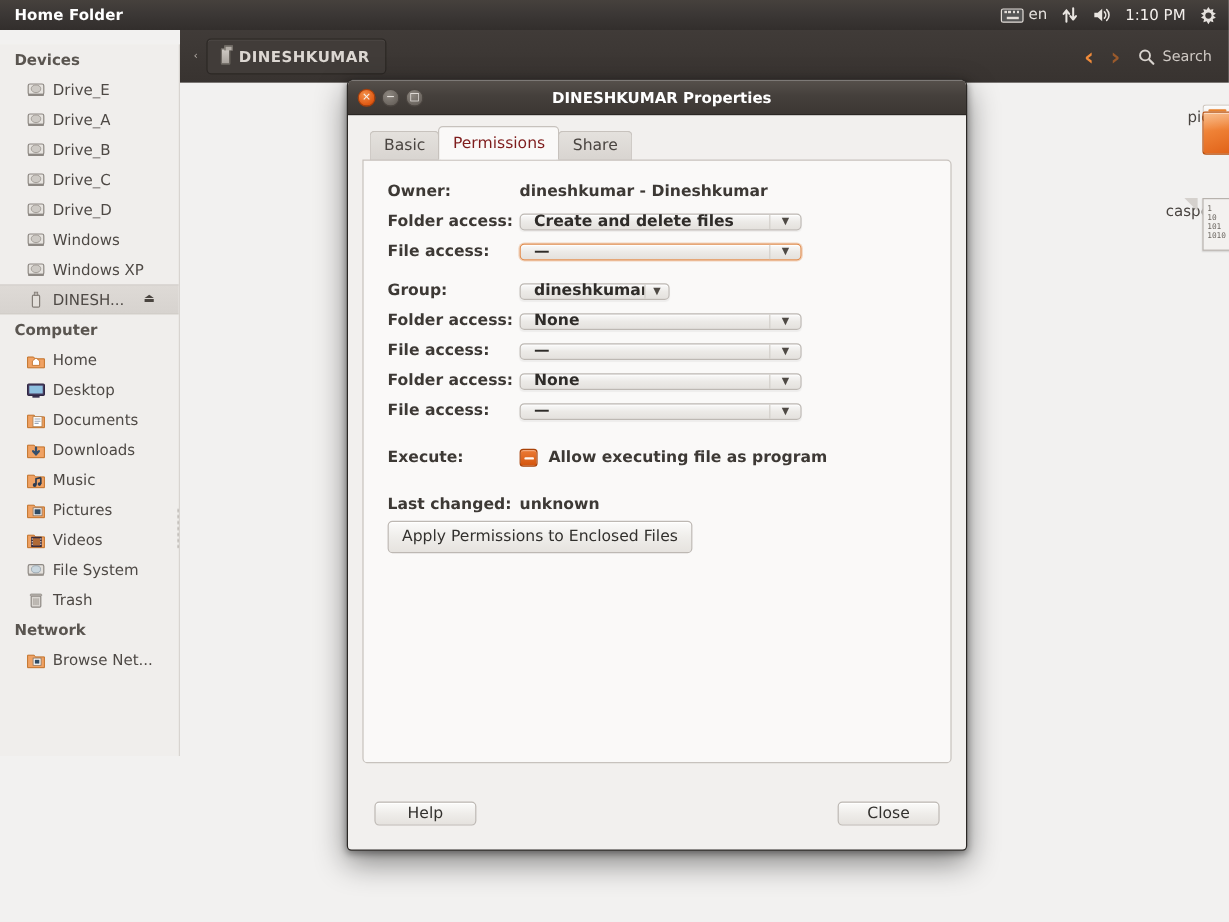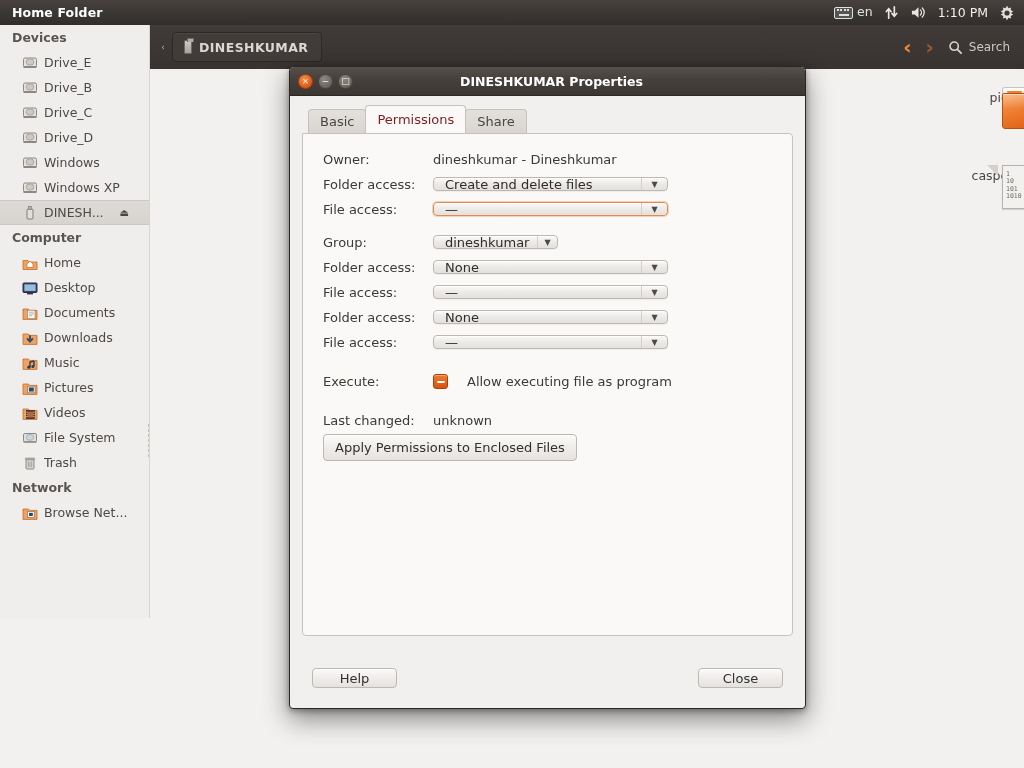--- a/index.html
+++ b/index.html
@@ -83,21 +83,21 @@
     margin-left: auto; display: flex; align-items: center; gap: 14px;
     padding-right: 14px;
   }
   .nav-chevron { font-size: 20px; font-weight: bold; line-height: 1; cursor: default; }
   #nav-back { color: #f08b3a; }
   #nav-fwd  { color: #9a5a2c; }
   #search-box { display: flex; align-items: center; gap: 6px; color: #cfc9c4; font-size: 12px; }
 
   
   #sidebar {
-    position: absolute; left: 0; top: 0; width: 150px; height: 593px;
+    position: absolute; left: 0; top: 12px; width: 150px; height: 593px;
     background: #f0eeec; border-right: 1px solid #d8d4d0;
     overflow: hidden;
   }
   .side-head {
     font-size: 12.5px; font-weight: bold; color: #5a5550;
     padding: 5px 0 5px 12px;
   }
   .side-item {
     display: flex; align-items: center; gap: 6px;
     height: 25px; padding-left: 22px; padding-right: 20px;
@@ -223,21 +223,21 @@
   .tab.active {
     background: #faf9f8; color: #7f1d1d; top: 0;
     padding-top: 6px; padding-bottom: 6px; z-index: 3;
     border-color: #c7c2bd;
   }
   #tab-panel {
     background: #faf9f8; border: 1px solid #c7c2bd; border-radius: 0 4px 4px 4px;
     height: 503px; padding: 18px 20px 0 20px; position: relative; z-index: 2;
   }
 
-  .row { display: flex; align-items: flex-start; margin-bottom: 10px; }
+  .row { display: flex; align-items: center; margin-bottom: 10px; font-weight: bold; }
   .row .lbl { width: 110px; font-size: 13px; color: #3d3935; flex: 0 0 110px; }
   .row .val { font-size: 13px; color: #3d3935; }
   .sect-label { font-size: 13px; color: #3d3935; margin: 16px 0 9px 0; }
 
   .combo {
     height: 14px; display: inline-flex; align-items: center;
     background: linear-gradient(to bottom,#fafafa 0%,#eceae7 50%,#e4e1dd 100%);
     border: 1px solid #bdb8b3; border-radius: 4px;
     box-shadow: 0 1px 0 rgba(255,255,255,.8) inset, 0 1px 1px rgba(0,0,0,.05);
     font-size: 13px; color: #2f2c29;
@@ -329,20 +329,28 @@
     <div>
       <div class="side-head">Devices</div>
 
       <div class="side-item">
         <svg class="ico" viewBox="0 0 16 16">
             <rect x="1.5" y="3" width="13" height="9" rx="1.5" fill="#e6e3df" stroke="#8d8883"></rect>
             <ellipse cx="8" cy="7" rx="4" ry="3.2" fill="#cdc9c4" stroke="#9a948e" stroke-width=".7"></ellipse>
             <rect x="1.5" y="11" width="13" height="2" fill="#8d8883"></rect>
           </svg>
         <span class="side-label">Drive_E</span>
+      </div>
+      <div class="side-item">
+        <svg class="ico" viewBox="0 0 16 16">
+            <rect x="1.5" y="3" width="13" height="9" rx="1.5" fill="#e6e3df" stroke="#8d8883"></rect>
+            <ellipse cx="8" cy="7" rx="4" ry="3.2" fill="#cdc9c4" stroke="#9a948e" stroke-width=".7"></ellipse>
+            <rect x="1.5" y="11" width="13" height="2" fill="#8d8883"></rect>
+          </svg>
+        <span class="side-label">Drive_A</span>
       </div>
       <div class="side-item">
         <svg class="ico" viewBox="0 0 16 16">
             <rect x="1.5" y="3" width="13" height="9" rx="1.5" fill="#e6e3df" stroke="#8d8883"></rect>
             <ellipse cx="8" cy="7" rx="4" ry="3.2" fill="#cdc9c4" stroke="#9a948e" stroke-width=".7"></ellipse>
             <rect x="1.5" y="11" width="13" height="2" fill="#8d8883"></rect>
           </svg>
         <span class="side-label">Drive_B</span>
       </div>
       <div class="side-item">
@@ -618,21 +626,21 @@
       <div class="row">
         <span class="lbl">File access:</span>
         <span class="combo wide">
           <span class="ctext">—</span>
           <span class="carrow">▼</span>
         </span>
       </div>
 
       <div class="row" style="margin-top:24px;">
         <span class="lbl">Execute:</span>
-        <span class="check-row" style="margin-top:0;gap:10px;">
+        <span class="check-row" style="margin-top:0;">
           <span class="chk-indeterminate"></span>
           <span class="val">Allow executing file as program</span>
         </span>
       </div>
 
       <div class="row" style="margin-top:24px; margin-bottom:6px;">
         <span class="lbl">Last changed:</span>
         <span class="val">unknown</span>
       </div>
 

